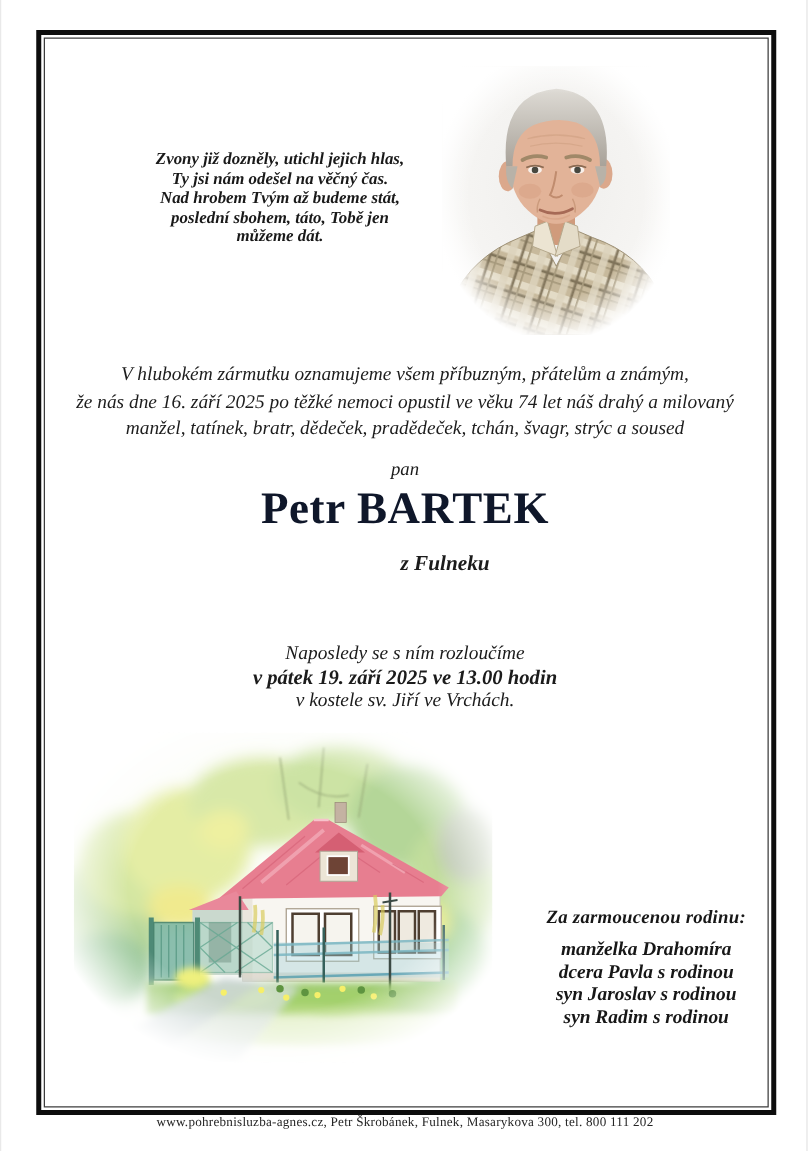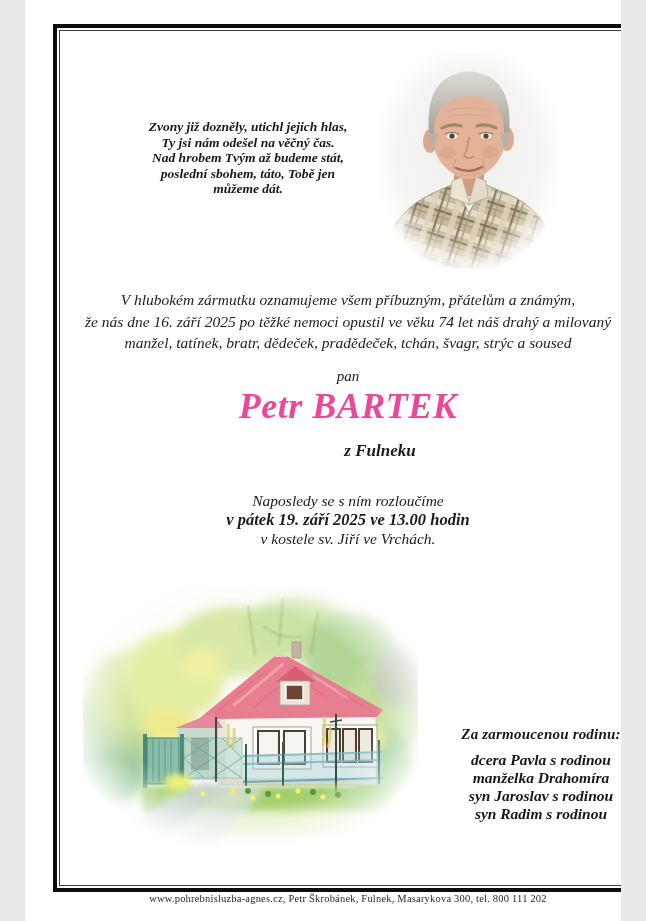--- a/index.html
+++ b/index.html
@@ -1,18 +1,18 @@
 <!DOCTYPE html>
 <html><head>
 <meta charset="utf-8">
 <style>
   html,body{margin:0;padding:0;background:#e9e9e9;}
   .page{
     position:relative;
-    width:596px;height:921px;
+    width:644px;height:921px;
     background:#ffffff;
     font-family:"Liberation Serif","DejaVu Serif",serif;
     color:#1b1b1b;
     overflow:hidden;
     margin:0 auto;
   }
   .frame{
     position:absolute;left:28px;top:24px;width:584px;height:860px;
     border:4px solid #0d0d0d;
   }
@@ -34,29 +34,29 @@
     text-align:center;font-style:italic;
     font-size:15.5px;line-height:21.5px;color:#1d1d1d;
   }
   .announcement div{white-space:nowrap;}
   .salutation{
     position:absolute;left:0;top:368px;width:646px;
     text-align:center;font-style:italic;font-size:15px;
   }
   .deceased-name{
     position:absolute;left:0;top:385px;width:646px;
-    text-align:center;font-weight:bold;font-style:italic;
-    font-size:36px;letter-spacing:0.5px;color:#ec4899;
+    text-align:center;font-weight:bold;
+    font-size:36px;letter-spacing:0.5px;color:#0f172a;
   }
   .origin{
     position:absolute;left:0;top:441px;width:646px;
     text-align:center;font-weight:bold;font-style:italic;font-size:17px;margin-left:32px;
   }
   .farewell{
-    position:absolute;left:0;top:491px;width:646px;
+    position:absolute;left:0;top:513px;width:646px;
     text-align:center;font-style:italic;
     font-size:15.5px;line-height:19px;
   }
   .farewell .bold-line{font-weight:bold;font-size:16.5px;}
   .house{
     position:absolute;left:58px;top:586px;width:335px;height:264px;
   }
   .family{
     position:absolute;left:418px;top:725px;width:196px;
     text-align:center;font-style:italic;font-weight:bold;
@@ -272,21 +272,21 @@
             <circle cx="255" cy="209" r="3" fill="#5e9440"></circle>
           <path d="M240,160 Q243,145 241,130 M245,162 Q248,150 247,138" stroke="#d8cc5e" stroke-width="3" opacity="0.7" fill="none"></path>
           <path d="M144,160 Q146,148 145,138 M150,162 Q152,152 151,142" stroke="#d8cc5e" stroke-width="3" opacity="0.7" fill="none"></path>
         </g>
       </g>
     </svg>
   </div>
 
   <div class="family">
     <div class="family-heading">Za zarmoucenou rodinu:</div>
+    <div>manželka Drahomíra</div>
     <div>dcera Pavla s rodinou</div>
-    <div>manželka Drahomíra</div>
     <div>syn Jaroslav s rodinou</div>
     <div>syn Radim s rodinou</div>
   </div>
 
   <div class="footer">www.pohrebnisluzba-agnes.cz, Petr Škrobánek, Fulnek, Masarykova 300, tel. 800 111 202</div>
 
 </div>
 
 </body></html>

